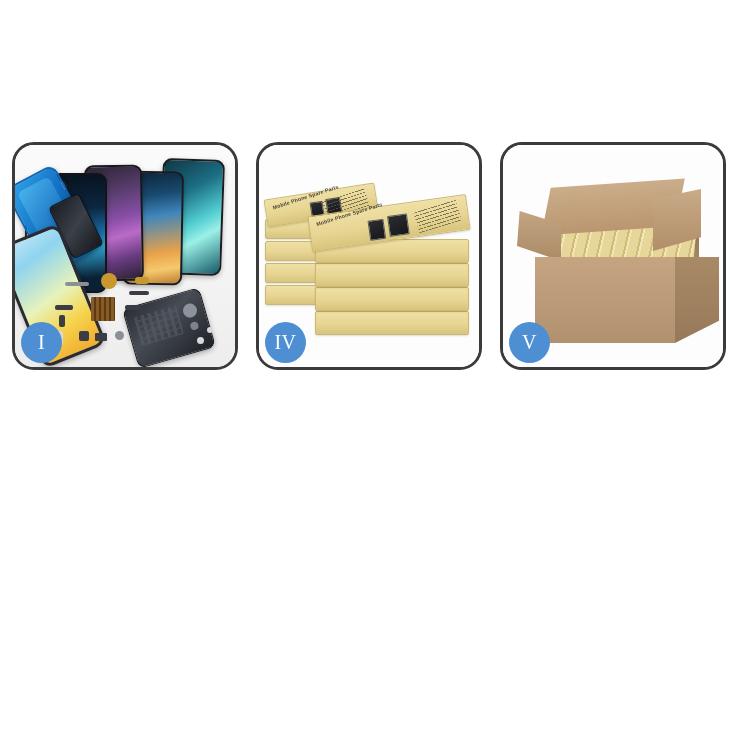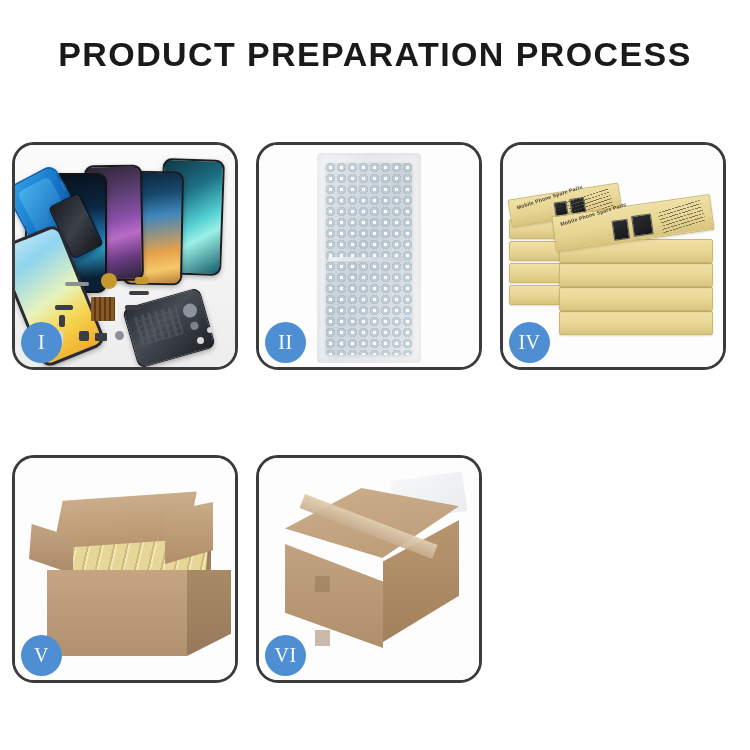--- a/index.html
+++ b/index.html
@@ -465,21 +465,20 @@
     width:72px; height:40px;
     background: linear-gradient(150deg,rgba(245,247,248,.95),rgba(225,230,234,.7));
     transform: rotate(-8deg);
     border-radius:2px;
   }
 </style>
 </head>
 <body>
 
 <div class="header">
-  <h1 class="page-title">PRODUCT PREPARATION PROCESS</h1>
 </div>
 
 <div class="panel-grid">
 
   <div class="panel">
     <div class="panel-scene">
       <div class="p1-bg"></div>
 
       <div class="phone ph-teal"></div>
       <div class="phone ph-orange"></div>
@@ -503,29 +502,20 @@
       <div class="part" style="left:80px; top:188px; width:12px; height:8px; border-radius:1px;"></div>
       <div class="part grey round" style="left:100px; top:186px; width:9px; height:9px;"></div>
       <div class="part" style="left:110px; top:160px; width:16px; height:5px;"></div>
       <div class="part pale" style="left:182px; top:192px; width:7px; height:7px; border-radius:50%;"></div>
       <div class="part pale" style="left:192px; top:182px; width:6px; height:6px; border-radius:50%;"></div>
 
       <div class="badge">I</div>
     </div>
   </div>
 
-  <div class="panel">
-    <div class="panel-scene">
-      <div class="p2-bg"></div>
-      <div class="bubble-sleeve"></div>
-      <div class="bubble-field"></div>
-      <div class="bubble-seam"></div>
-      <div class="badge">II</div>
-    </div>
-  </div>
 
 
   <div class="panel">
     <div class="panel-scene">
       <div class="p4-bg"></div>
 
       <div class="kbox" style="left:6px; top:140px; width:104px; height:18px;"></div>
       <div class="kbox" style="left:6px; top:118px; width:104px; height:18px;"></div>
       <div class="kbox" style="left:6px; top:96px;  width:104px; height:18px;"></div>
       <div class="kbox" style="left:6px; top:74px;  width:104px; height:18px;"></div>
@@ -558,27 +548,14 @@
       <div class="v-contents"></div>
       <div class="v-flap-back"></div>
       <div class="v-flap-left"></div>
       <div class="v-flap-right"></div>
       <div class="v-front"></div>
       <div class="v-side"></div>
       <div class="badge">V</div>
     </div>
   </div>
 
-  <div class="panel">
-    <div class="panel-scene">
-      <div class="p6-bg"></div>
-      <div class="c6-wrap"></div>
-      <div class="c6-top"></div>
-      <div class="c6-side"></div>
-      <div class="c6-front"></div>
-      <div class="c6-tape"></div>
-      <div class="c6-tab1"></div>
-      <div class="c6-tab2"></div>
-      <div class="badge">VI</div>
-    </div>
-  </div>
 
 </div>
 
 </body></html>

